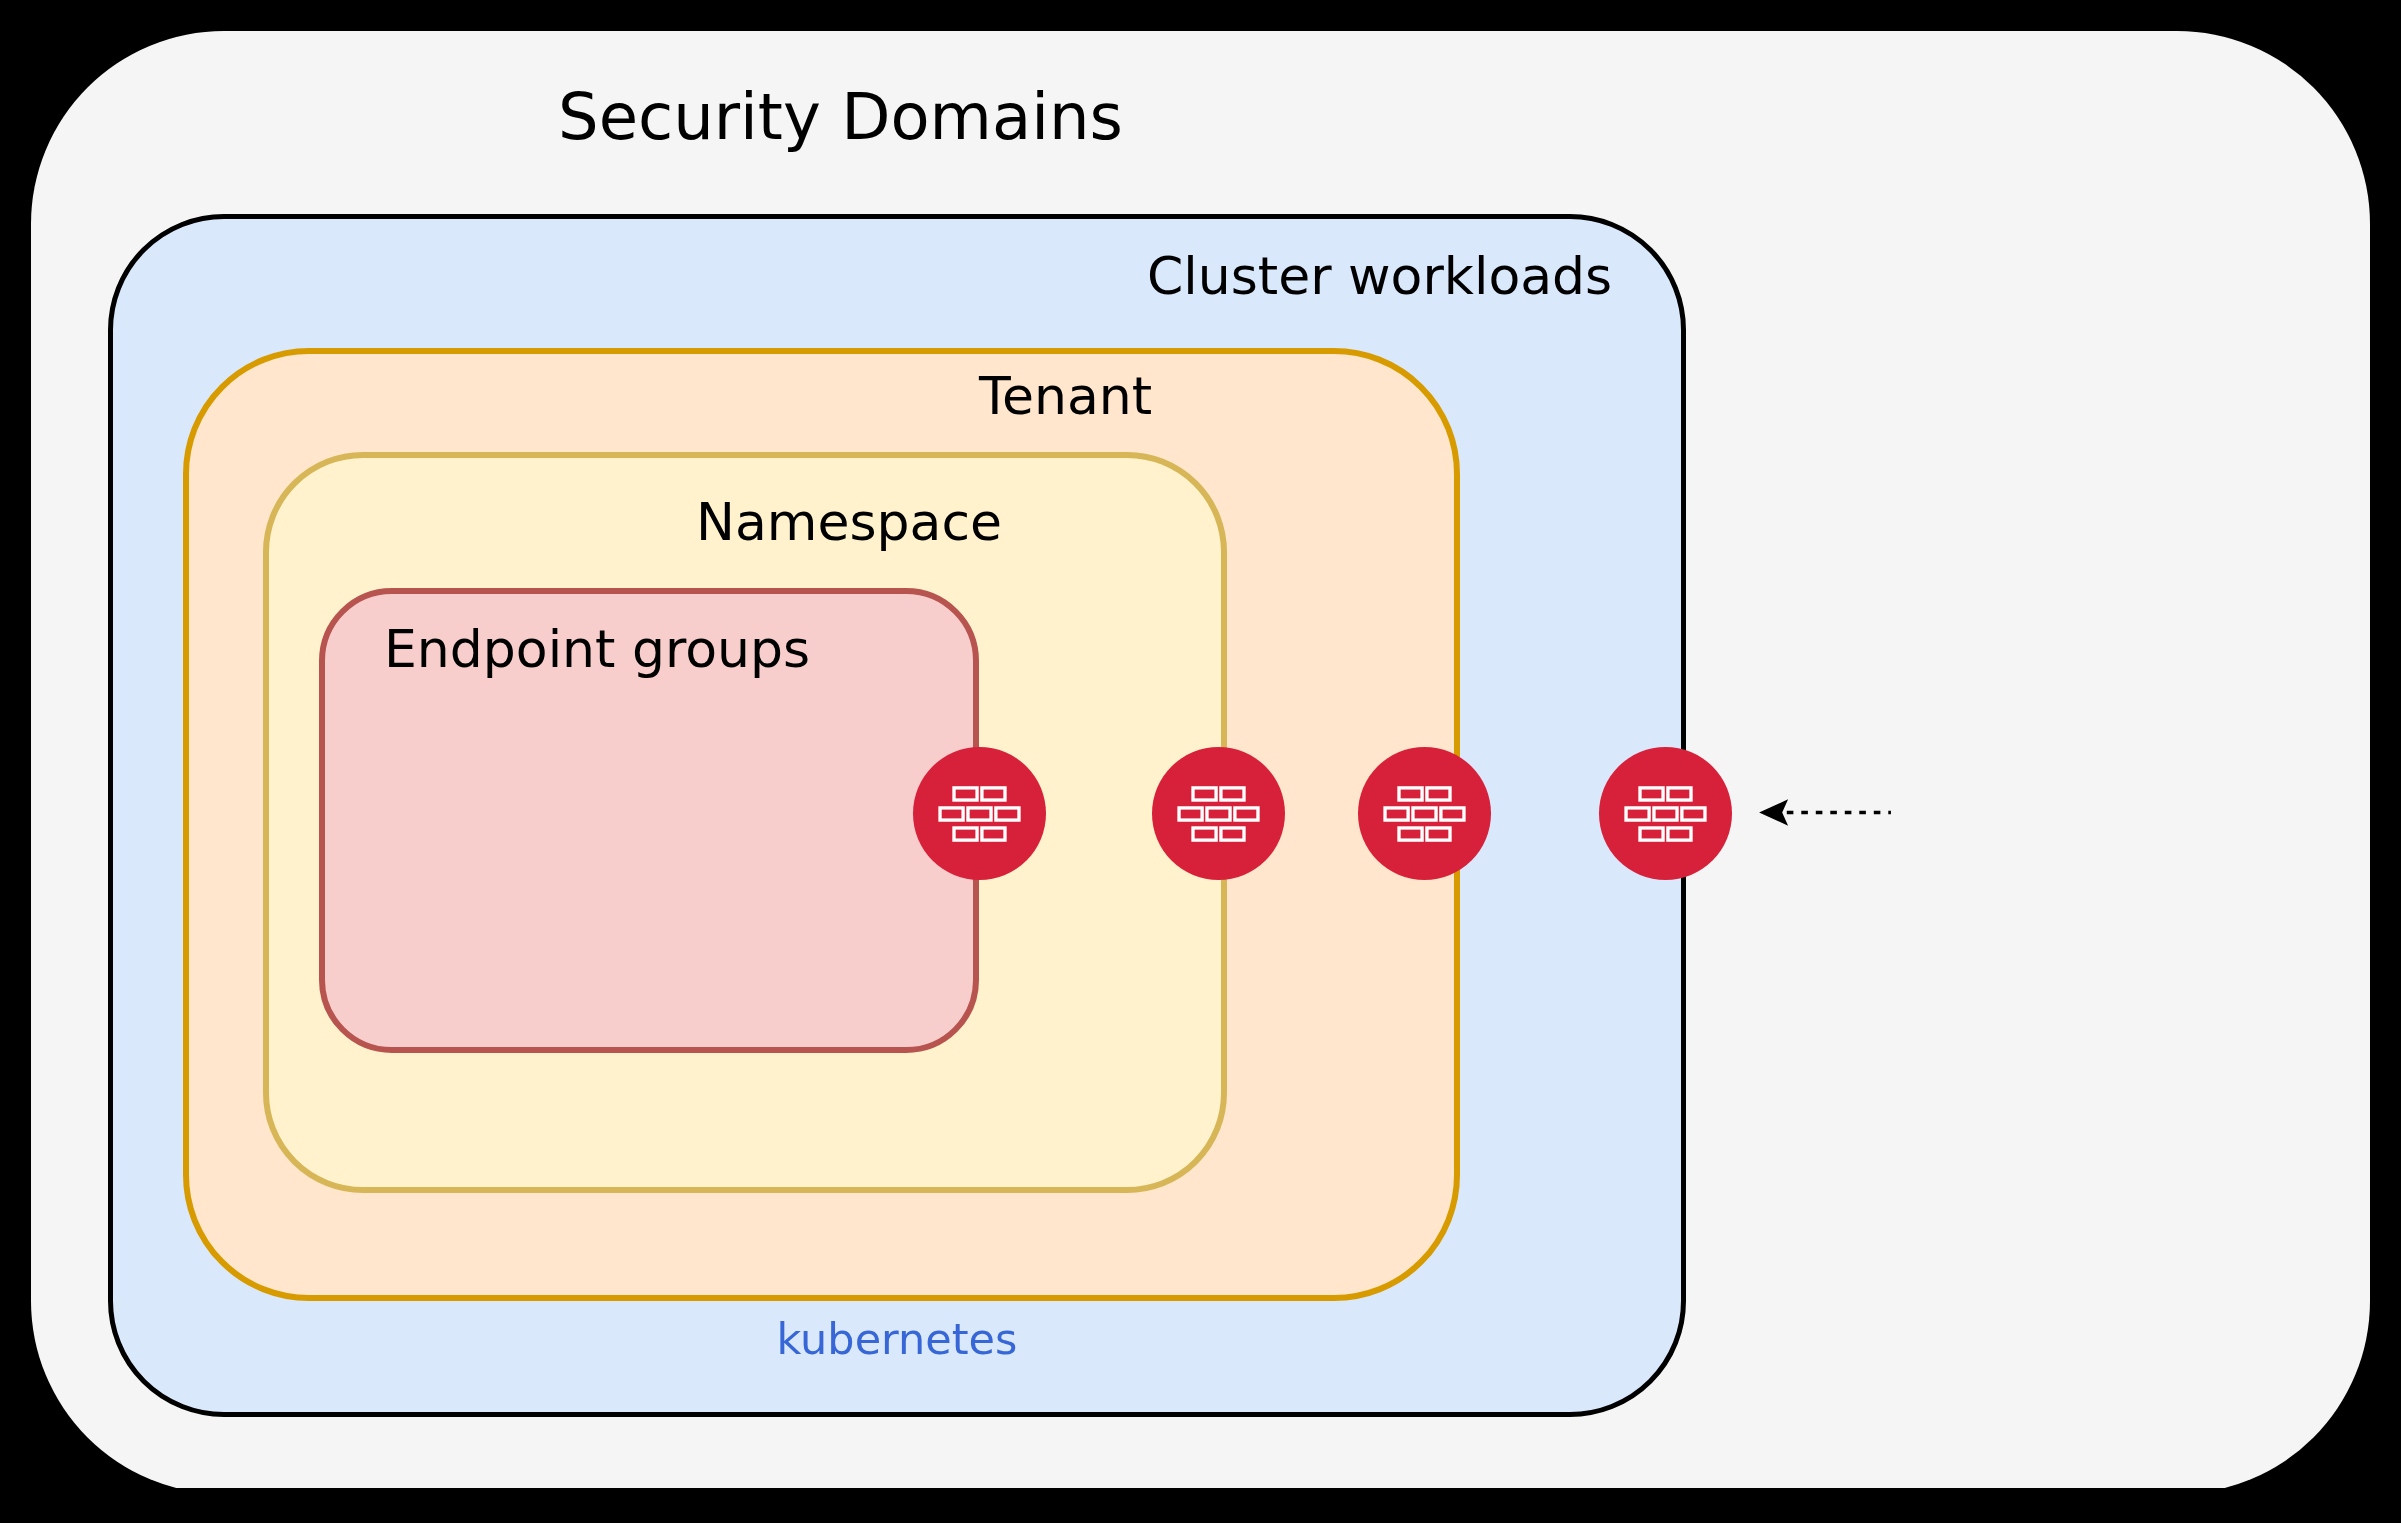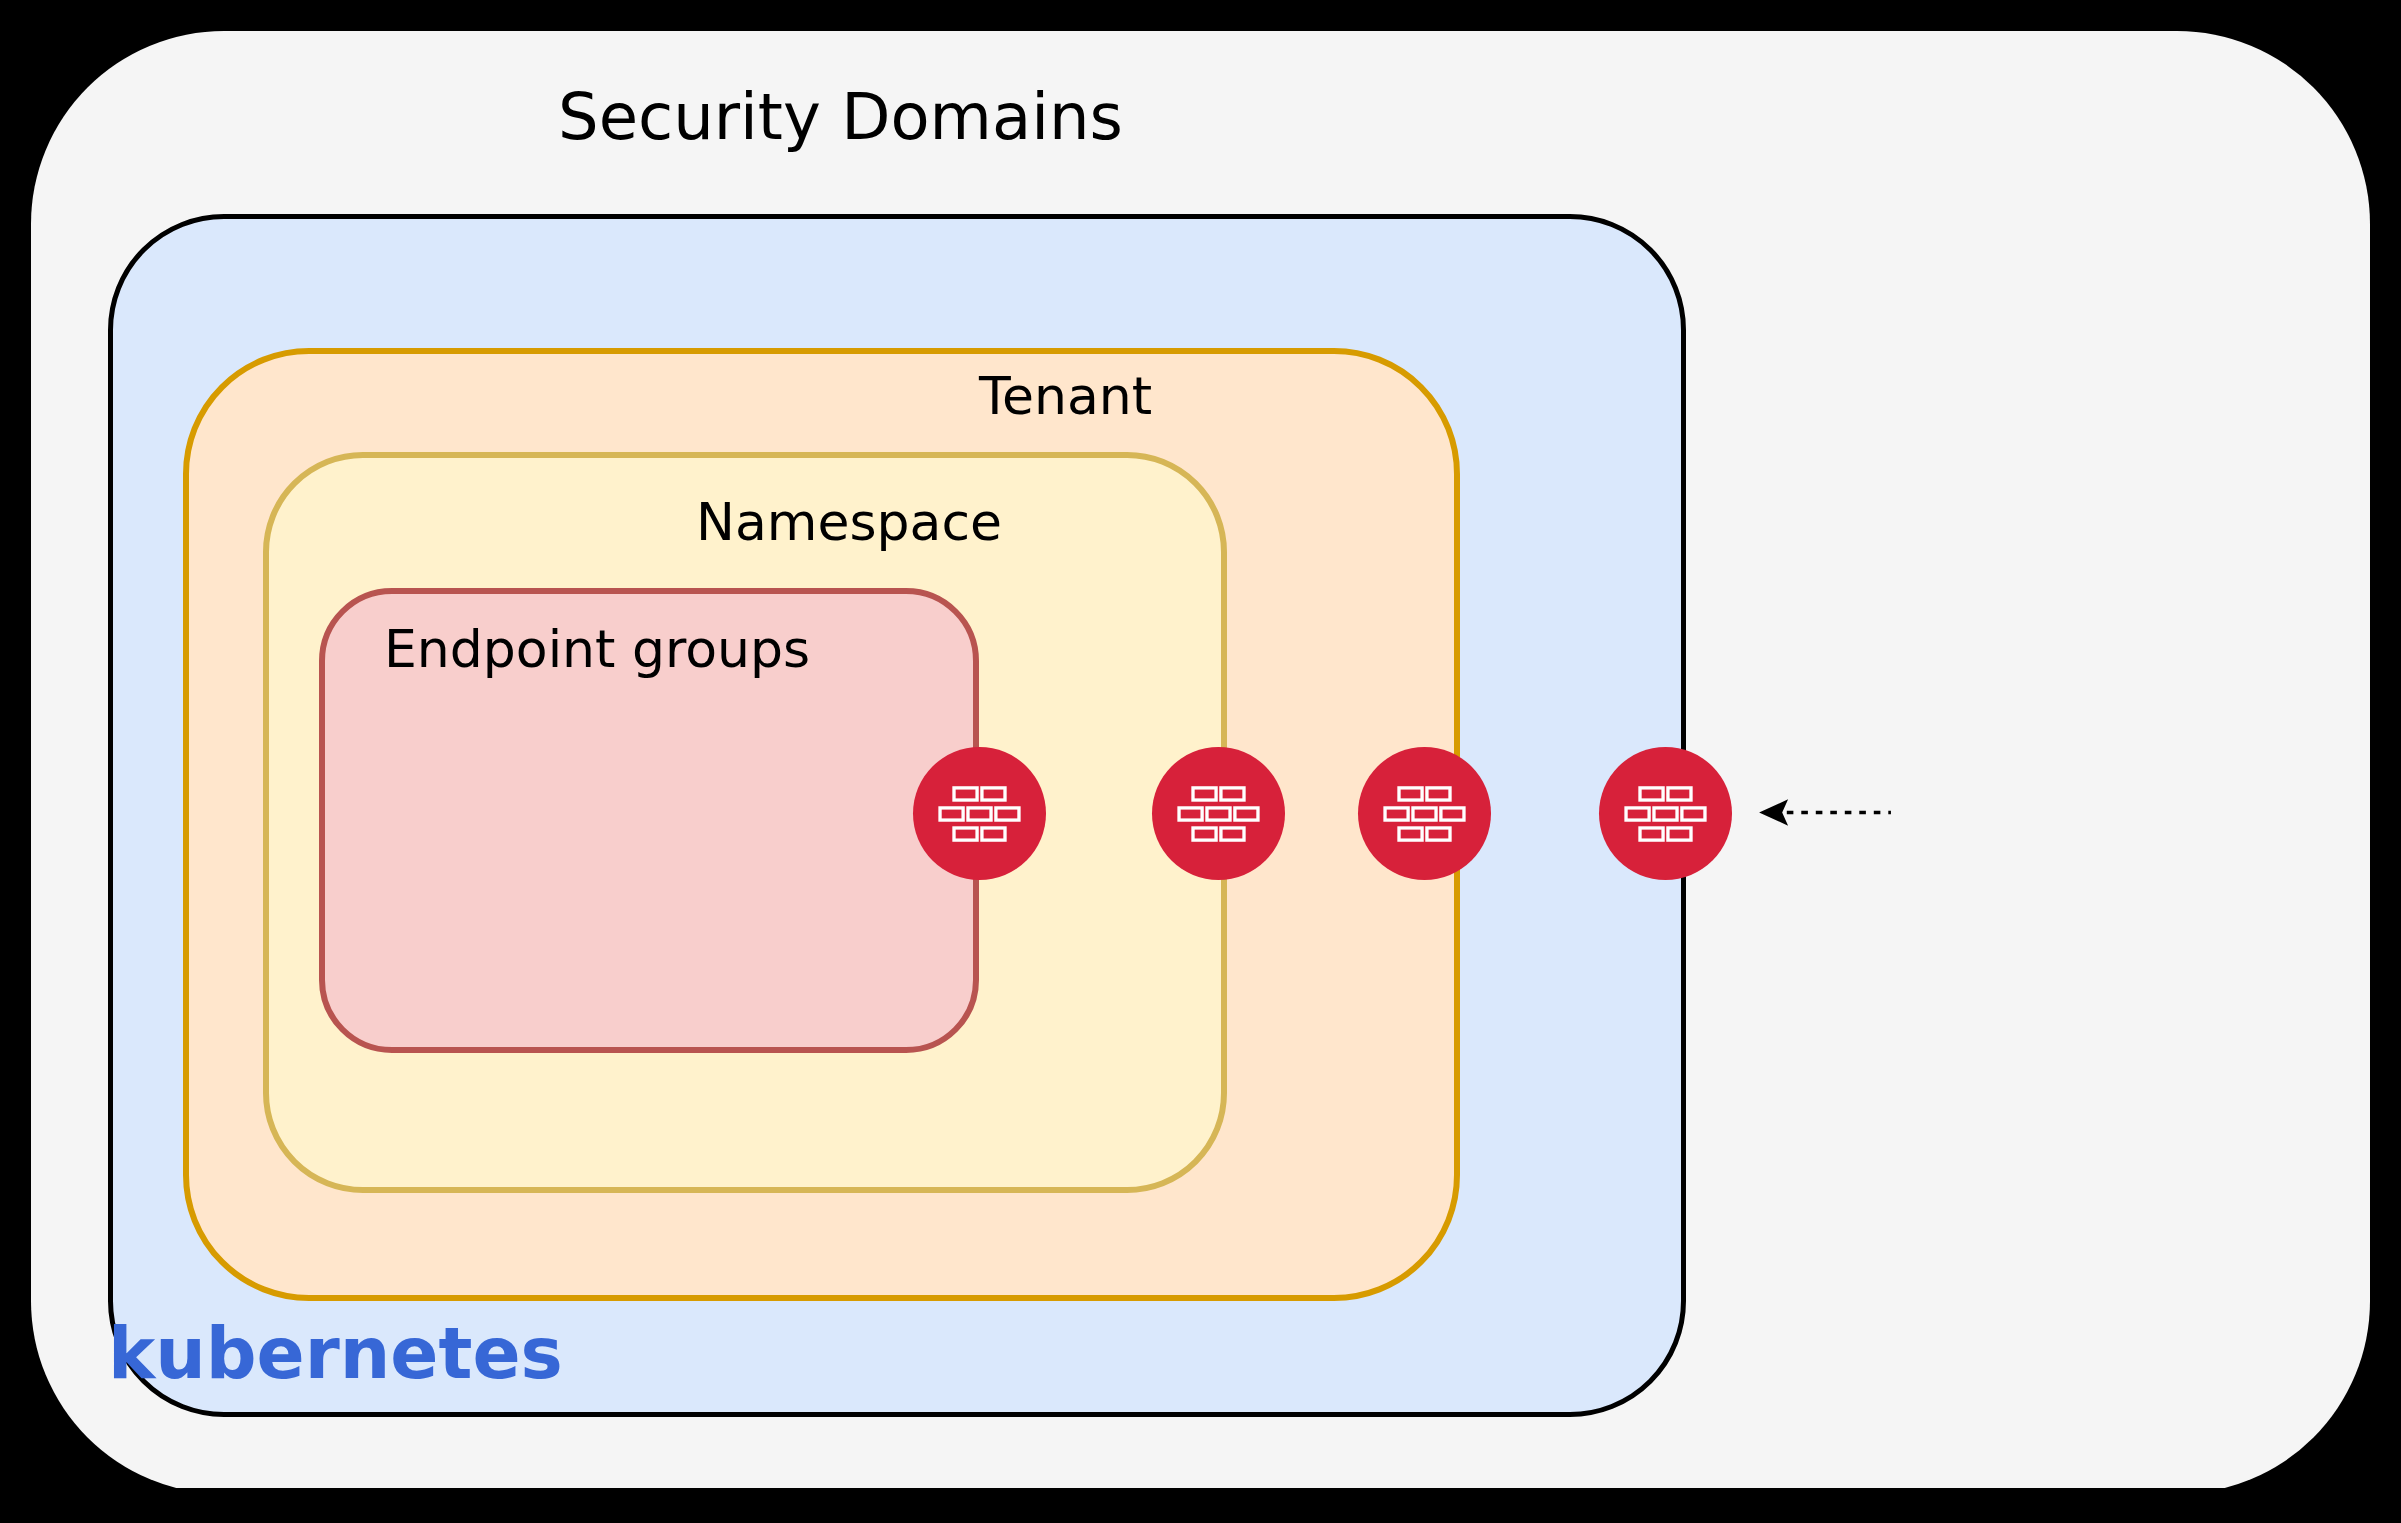--- a/index.html
+++ b/index.html
@@ -34,40 +34,41 @@
     left:263px;top:452px;width:964px;height:741px;
     background:#FFF2CC;border:6px solid #D6B656;border-radius:100px;
   }
   #label-namespace{left:696px;top:496px;font-size:52px;}
   #box-endpoint{
     left:319px;top:588px;width:660px;height:465px;
     background:#F8CECC;border:6px solid #B85450;border-radius:73px;
   }
   #label-endpoint{left:384px;top:623px;font-size:52px;}
   #label-kubernetes{
-    left:108px;top:1318px;width:1578px;text-align:left;
-    font-size:71px;font-weight:bold;color:#3767D6;
+    left:108px;top:1318px;width:1578px;text-align:center;
+    font-size:43px;font-weight:normal;color:#3767D6;
   }
   .firewall-node{
     width:133px;height:133px;border-radius:50%;
     background:#D7213A;top:747px;
     display:flex;align-items:center;justify-content:center;
   }
   #arrow{left:1757px;top:798px;}
   #label-policy{left:1896px;top:785px;font-size:52px;}
 </style>
 </head>
 <body>
 
 <div id="stage">
   <div id="canvas" class="abs"></div>
 
   <div id="title" class="abs label">Security Domains</div>
 
   <div id="box-cluster" class="abs domain-box"></div>
+  <div id="label-cluster" class="abs label">Cluster workloads</div>
 
   <div id="box-tenant" class="abs domain-box"></div>
   <div id="label-tenant" class="abs label">Tenant</div>
 
   <div id="box-namespace" class="abs domain-box"></div>
   <div id="label-namespace" class="abs label">Namespace</div>
 
   <div id="box-endpoint" class="abs domain-box"></div>
   <div id="label-endpoint" class="abs label">Endpoint groups</div>
 

